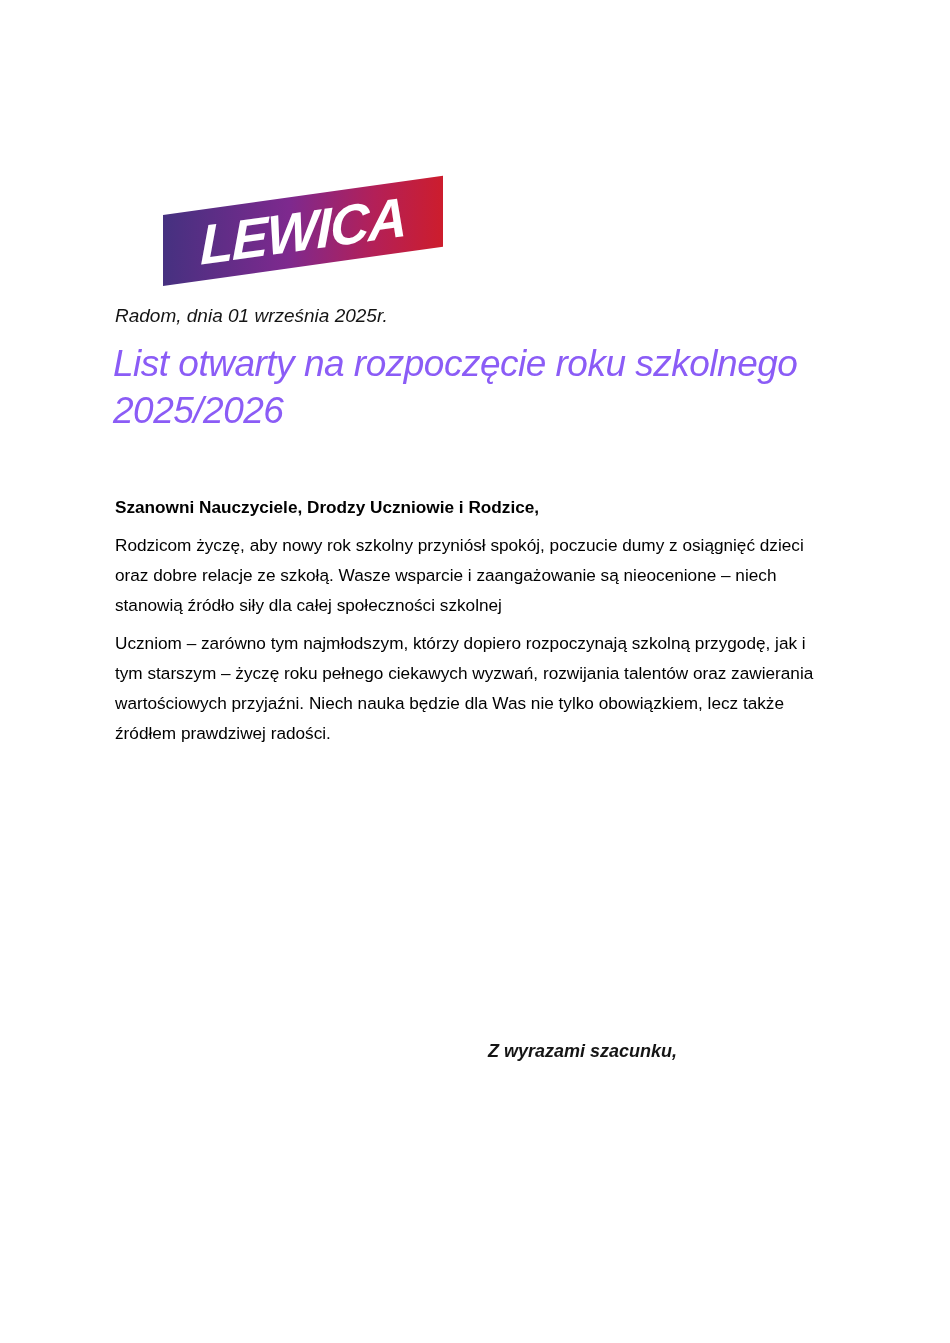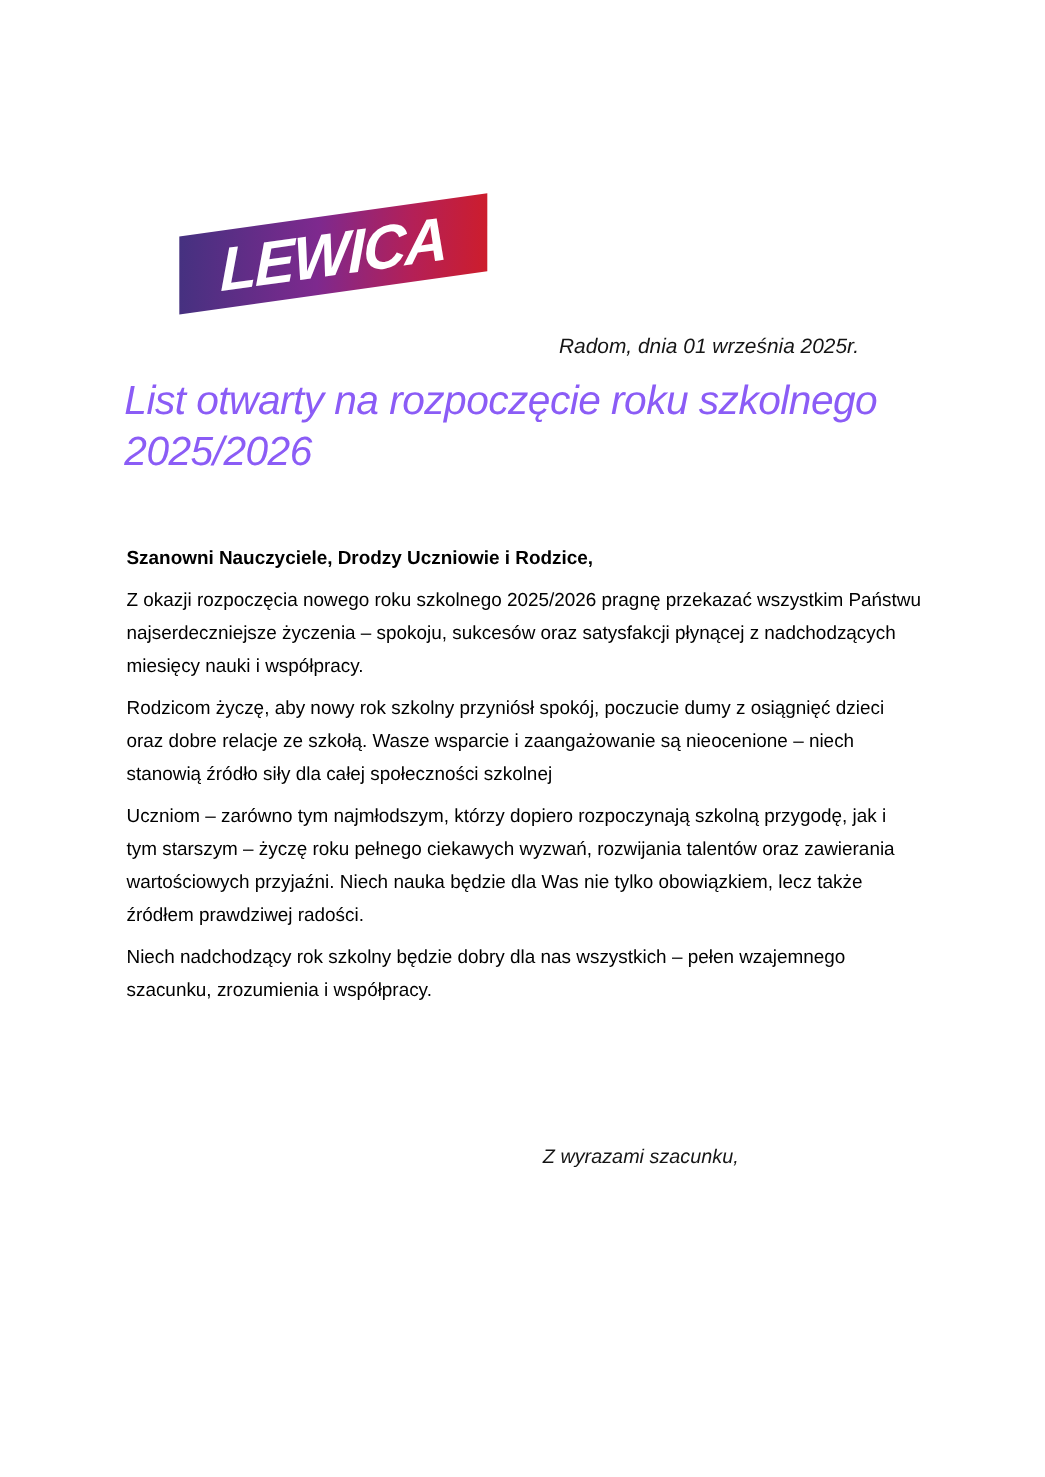--- a/index.html
+++ b/index.html
@@ -41,21 +41,21 @@
     white-space: nowrap;
     user-select: none;
   }
   .date-line {
     position: absolute;
     top: 303px;
     left: 115px;
     width: 723px;
     box-sizing: border-box;
     padding-right: 57px;
-    text-align: right;
+    text-align: left;
     font-style: italic;
     font-size: 19px;
     line-height: 26px;
     color: #151515;
   }
   .doc-title {
     position: absolute;
     top: 340px;
     left: 113px;
     width: 690px;
@@ -80,21 +80,21 @@
   }
   .salutation {
     font-weight: bold;
   }
   .signature-block {
     position: absolute;
     top: 1032px;
     left: 327px;
     width: 511px;
     text-align: center;
-    font-weight: normal;
+    font-weight: bold;
     font-style: italic;
     font-size: 18px;
     line-height: 39px;
     color: #151515;
   }
 </style>
 </head>
 <body>
 
 <div class="page">
@@ -102,23 +102,21 @@
   <div class="logo-banner">
     <span class="logo-text">LEWICA</span>
   </div>
 
   <div class="date-line">Radom, dnia 01 września 2025r.</div>
 
   <h1 class="doc-title" style="margin:0; font-weight:400;">List otwarty na rozpoczęcie roku szkolnego 2025/2026</h1>
 
   <div class="body-text">
     <p class="salutation">Szanowni Nauczyciele, Drodzy Uczniowie i Rodzice,</p>
-    <p>Z okazji rozpoczęcia nowego roku szkolnego 2025/2026 pragnę przekazać wszystkim Państwu najserdeczniejsze życzenia – spokoju, sukcesów oraz satysfakcji płynącej z nadchodzących miesięcy nauki i współpracy.</p>
     <p>Rodzicom życzę, aby nowy rok szkolny przyniósł spokój, poczucie dumy z osiągnięć dzieci oraz dobre relacje ze szkołą. Wasze wsparcie i zaangażowanie są nieocenione – niech stanowią źródło siły dla całej społeczności szkolnej</p>
     <p>Uczniom – zarówno tym najmłodszym, którzy dopiero rozpoczynają szkolną przygodę, jak i tym starszym – życzę roku pełnego ciekawych wyzwań, rozwijania talentów oraz zawierania wartościowych przyjaźni. Niech nauka będzie dla Was nie tylko obowiązkiem, lecz także źródłem prawdziwej radości.</p>
-    <p>Niech nadchodzący rok szkolny będzie dobry dla nas wszystkich – pełen wzajemnego szacunku, zrozumienia i współpracy.</p>
   </div>
 
   <div class="signature-block">
     <div>Z wyrazami szacunku,</div>
   </div>
 
 </div>
 
 </body></html>

